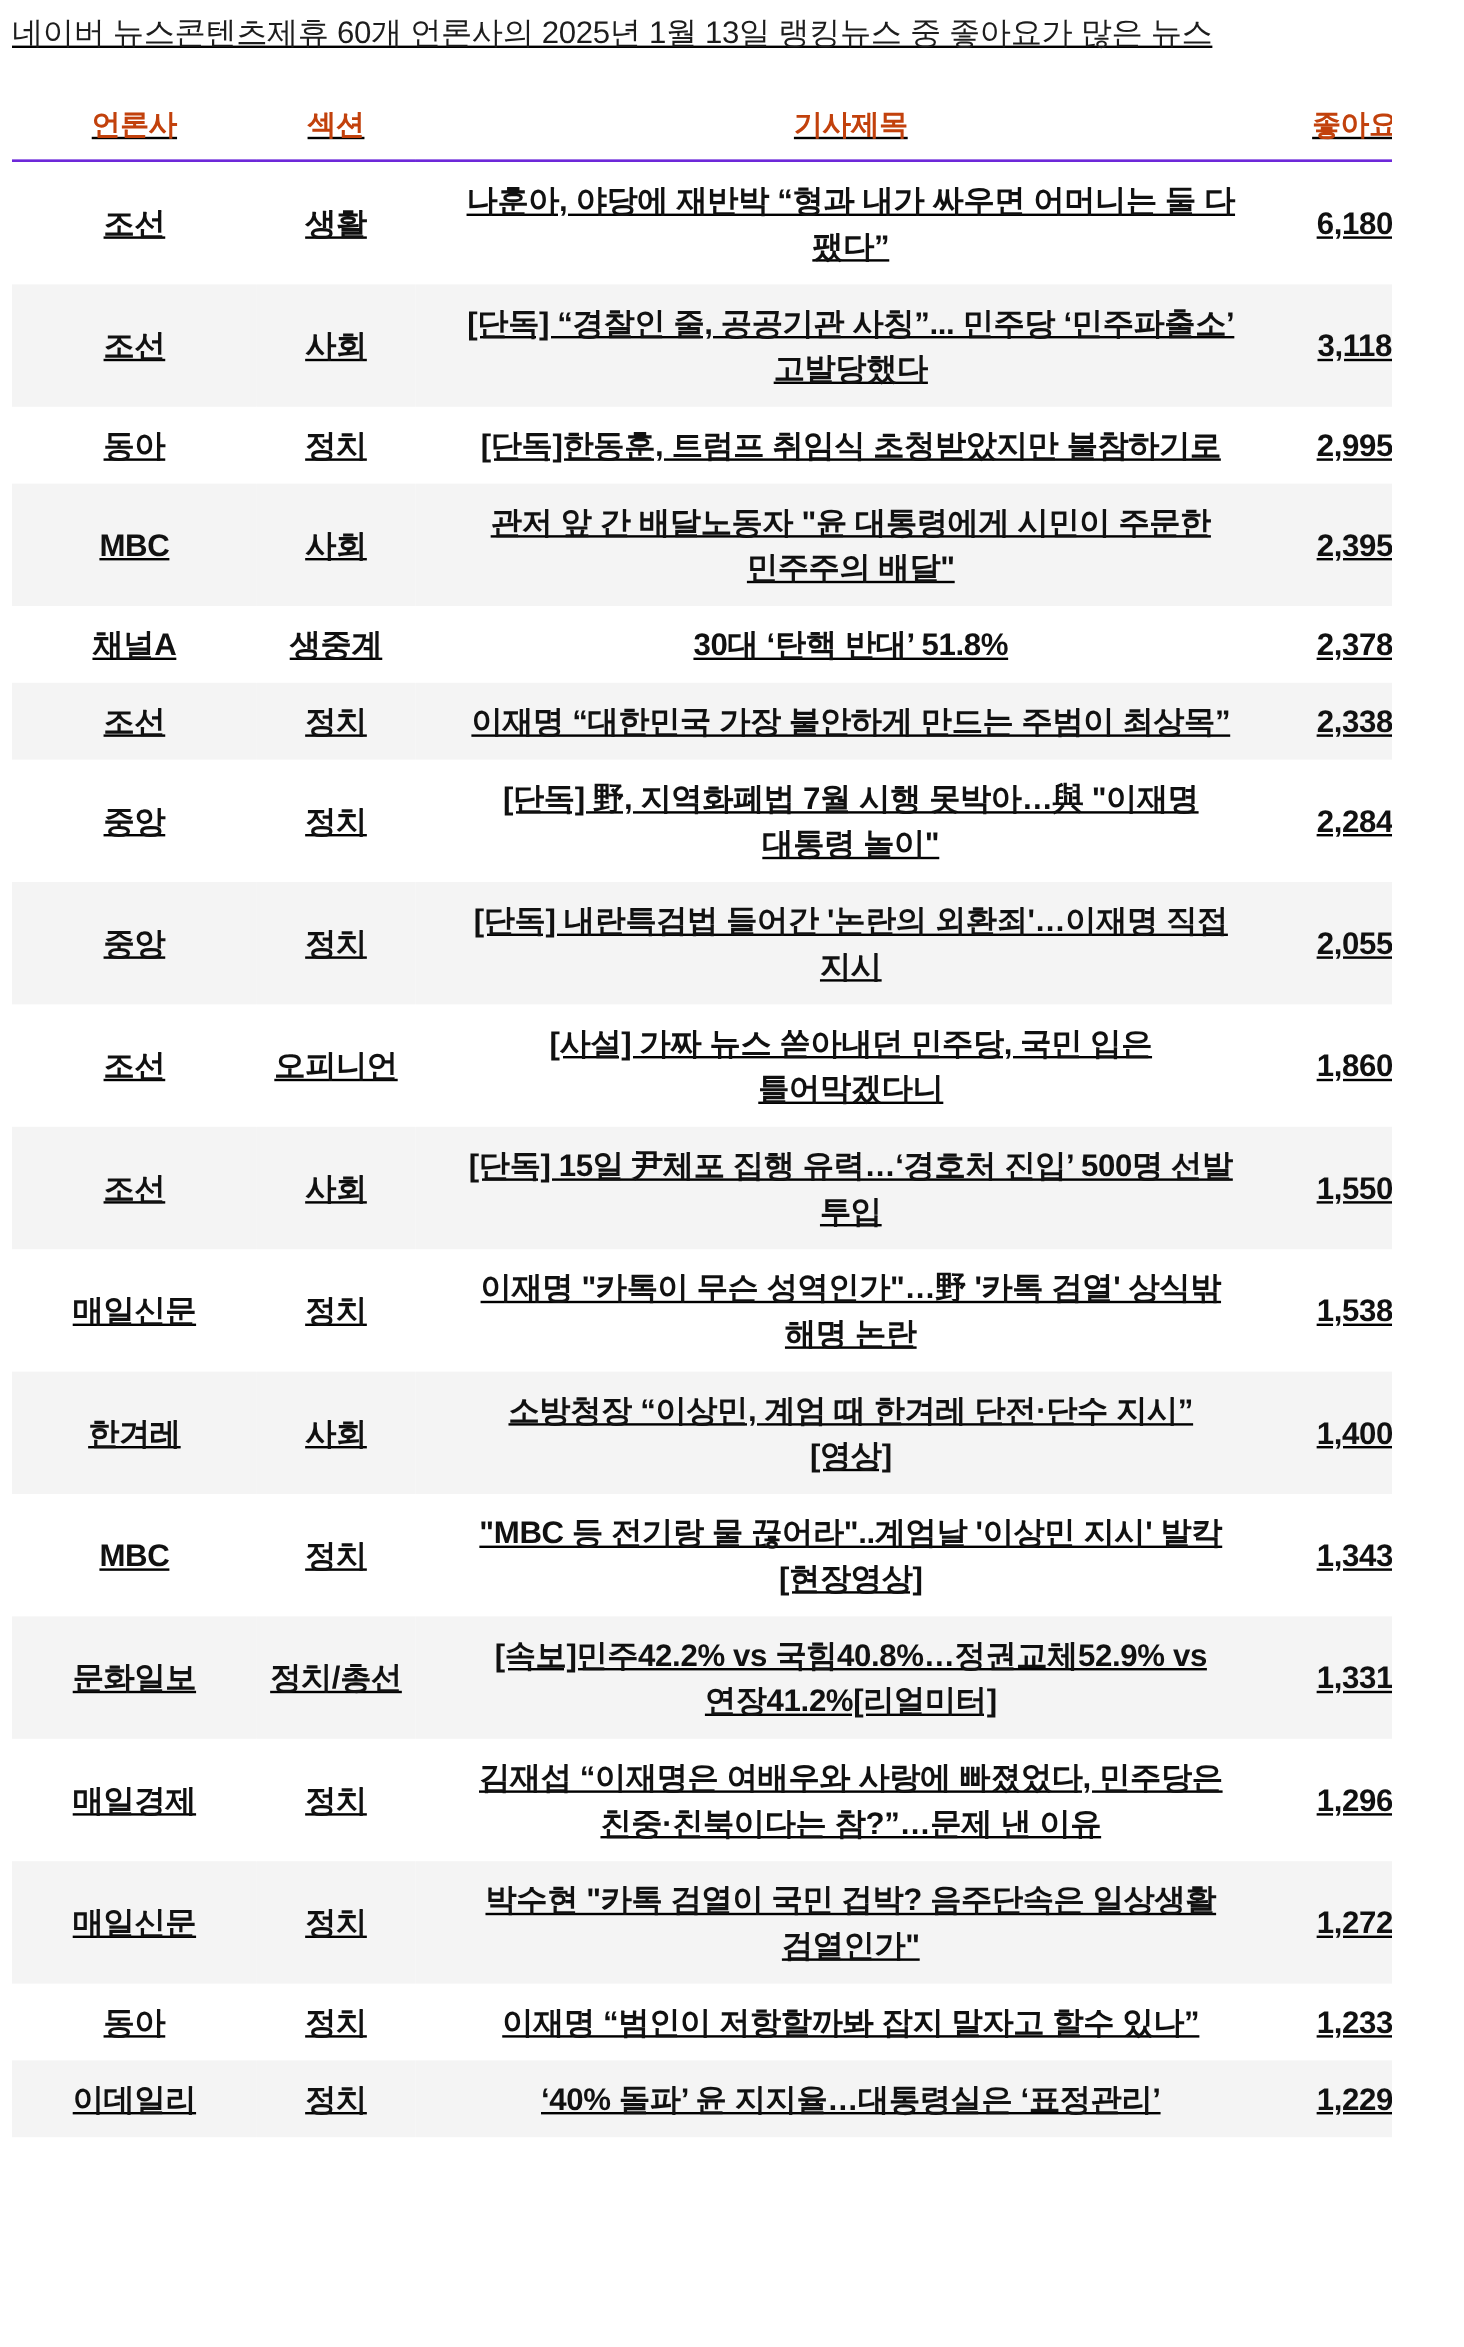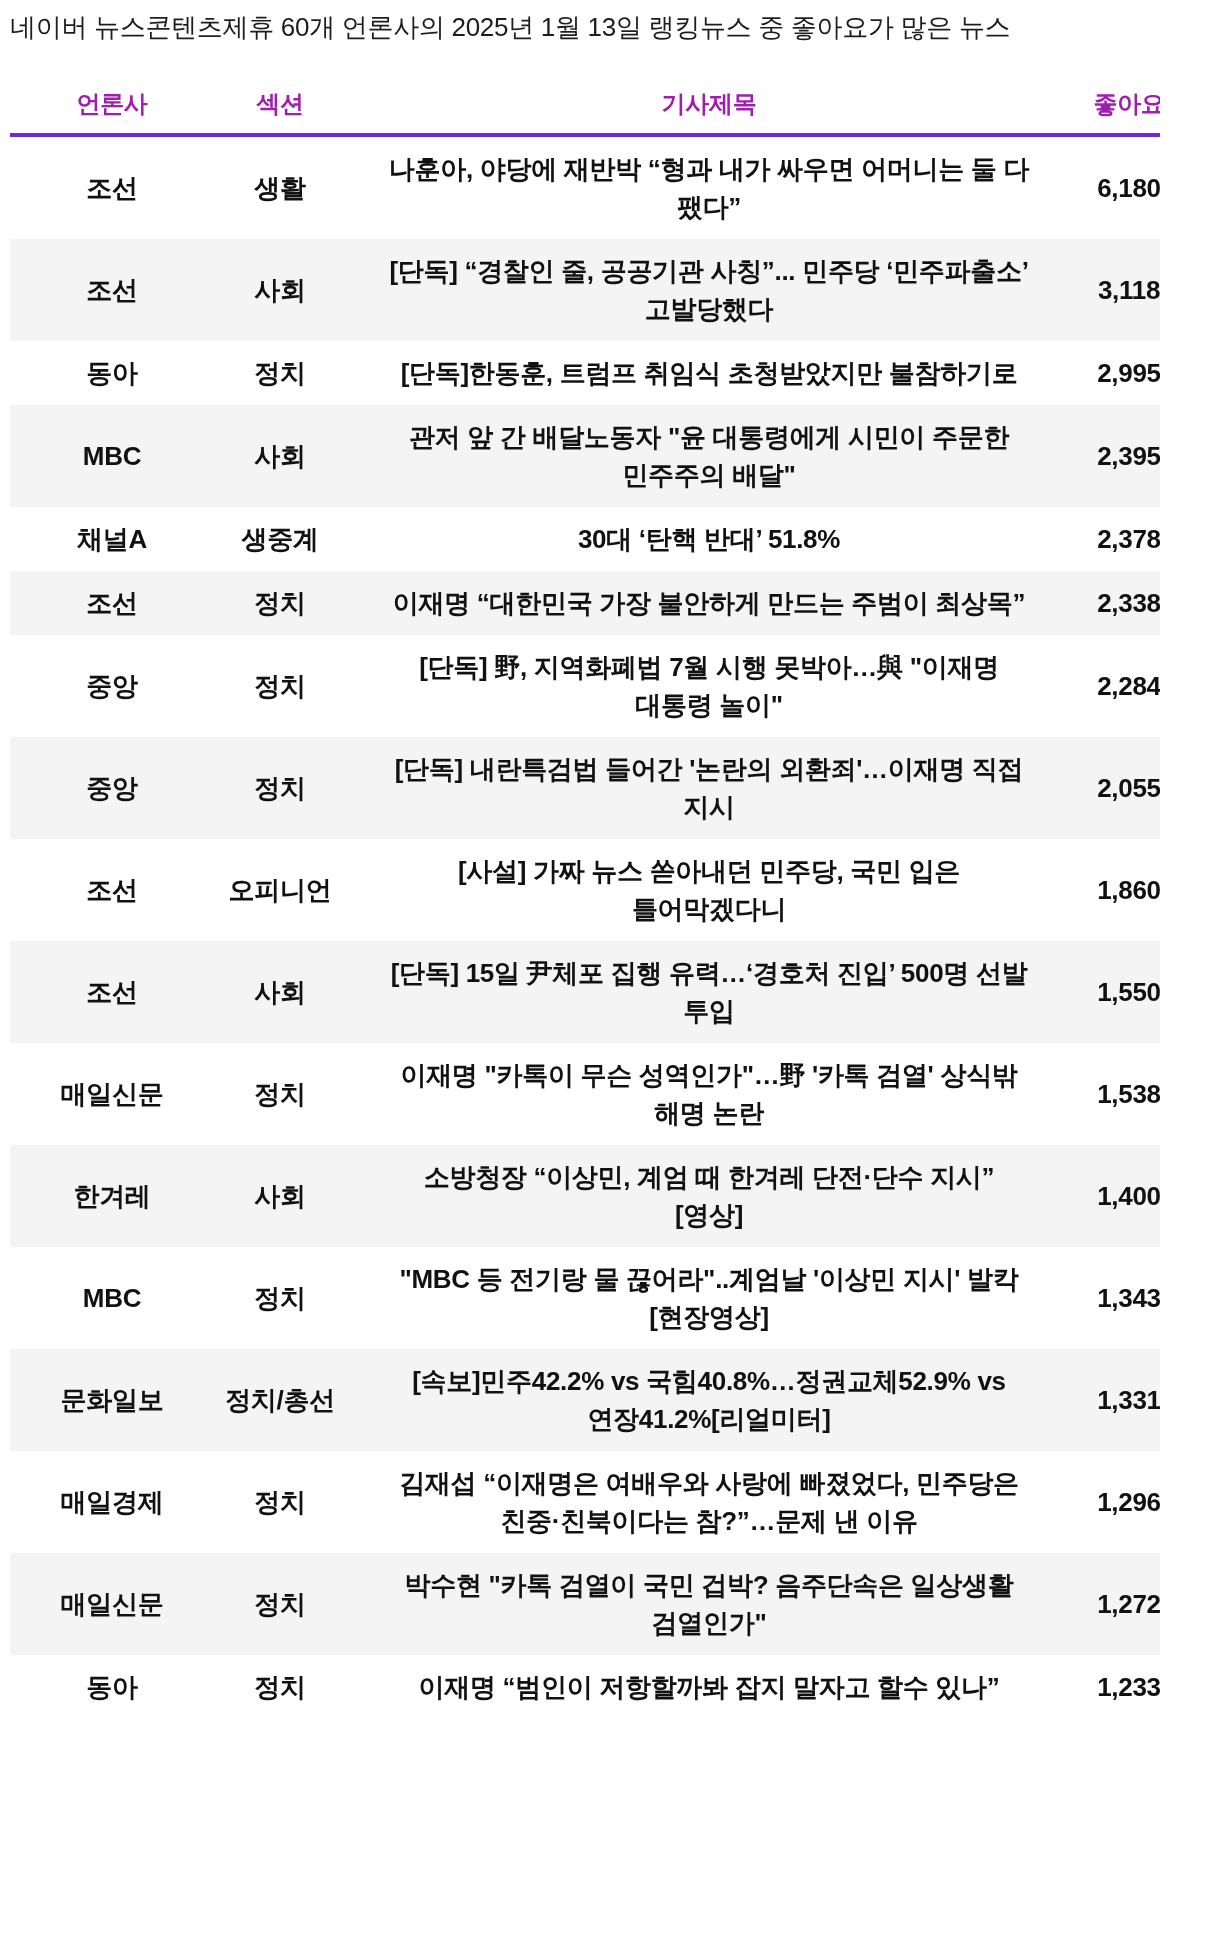--- a/index.html
+++ b/index.html
@@ -9,20 +9,21 @@
     font-family: "Liberation Sans", "DejaVu Sans", sans-serif;
   }
   .page {
     position: relative;
     width: 1160px;
     min-height: 1956px;
     box-sizing: border-box;
     padding: 8px 10px 0 10px;
     background: #ffffff;
     overflow: hidden;
+    text-decoration: underline;
   }
   .chart-title {
     margin: 2px 0 0 0;
     font-size: 26px;
     line-height: 34px;
     font-weight: 400;
     color: #1d1d1d;
     letter-spacing: -0.3px;
   }
   table.ranking-table {
@@ -32,23 +33,23 @@
     table-layout: fixed;
   }
   col.c-outlet  { width: 204px; }
   col.c-section { width: 132px; }
   col.c-title   { width: 714px; }
   col.c-likes   { width: 150px; }
 
   thead th {
     font-size: 24px;
     font-weight: 700;
-    color: #a21caf;
+    color: #c2410c;
     padding: 0 0 13px 0;
-    border-bottom: 4px solid #6d28d9;
+    border-bottom: 2px solid #6d28d9;
     letter-spacing: -0.3px;
   }
   tbody td {
     font-size: 26px;
     font-weight: 700;
     color: #111111;
     line-height: 38px;
     padding: 13px 0;
     vertical-align: middle;
     letter-spacing: -0.3px;
@@ -179,16 +180,22 @@
           <td class="col-section">정치</td>
           <td class="col-title">박수현 "카톡 검열이 국민 겁박? 음주단속은 일상생활 검열인가"</td>
           <td class="col-likes">1,272</td>
         </tr>
         <tr>
           <td class="col-outlet">동아</td>
           <td class="col-section">정치</td>
           <td class="col-title">이재명 “범인이 저항할까봐 잡지 말자고 할수 있나”</td>
           <td class="col-likes">1,233</td>
         </tr>
+        <tr>
+          <td class="col-outlet">이데일리</td>
+          <td class="col-section">정치</td>
+          <td class="col-title">‘40% 돌파’ 윤 지지율…대통령실은 ‘표정관리’</td>
+          <td class="col-likes">1,229</td>
+        </tr>
       </tbody>
   </table>
 
 </div>
 
 </body></html>

